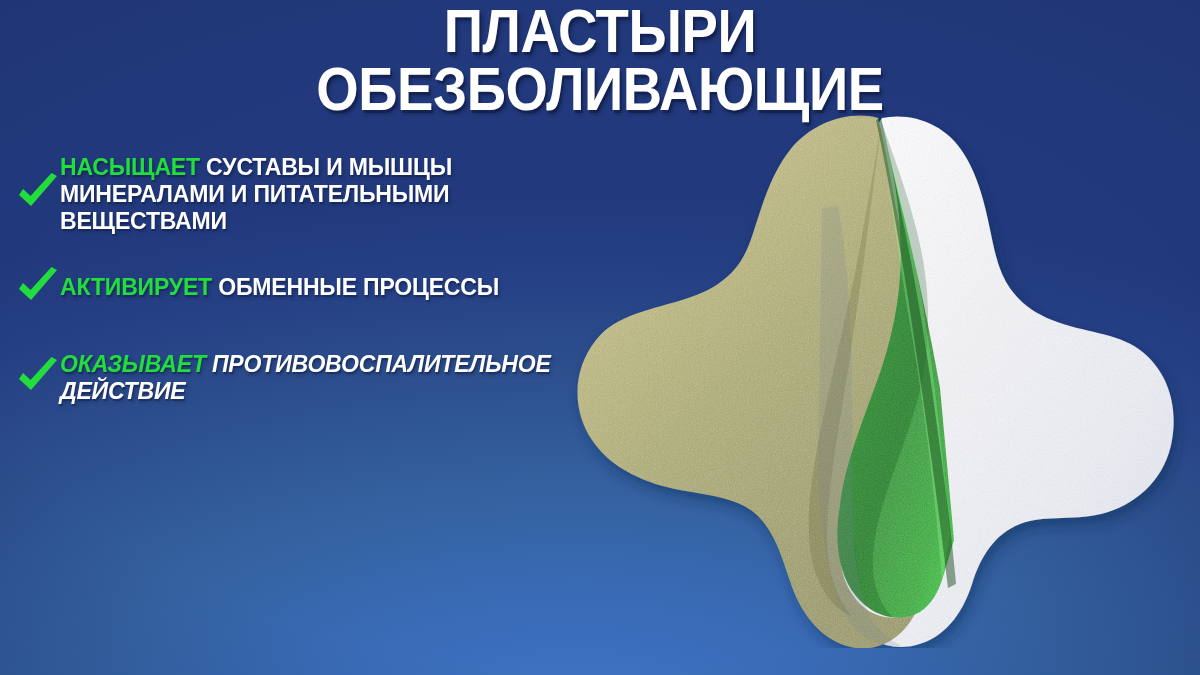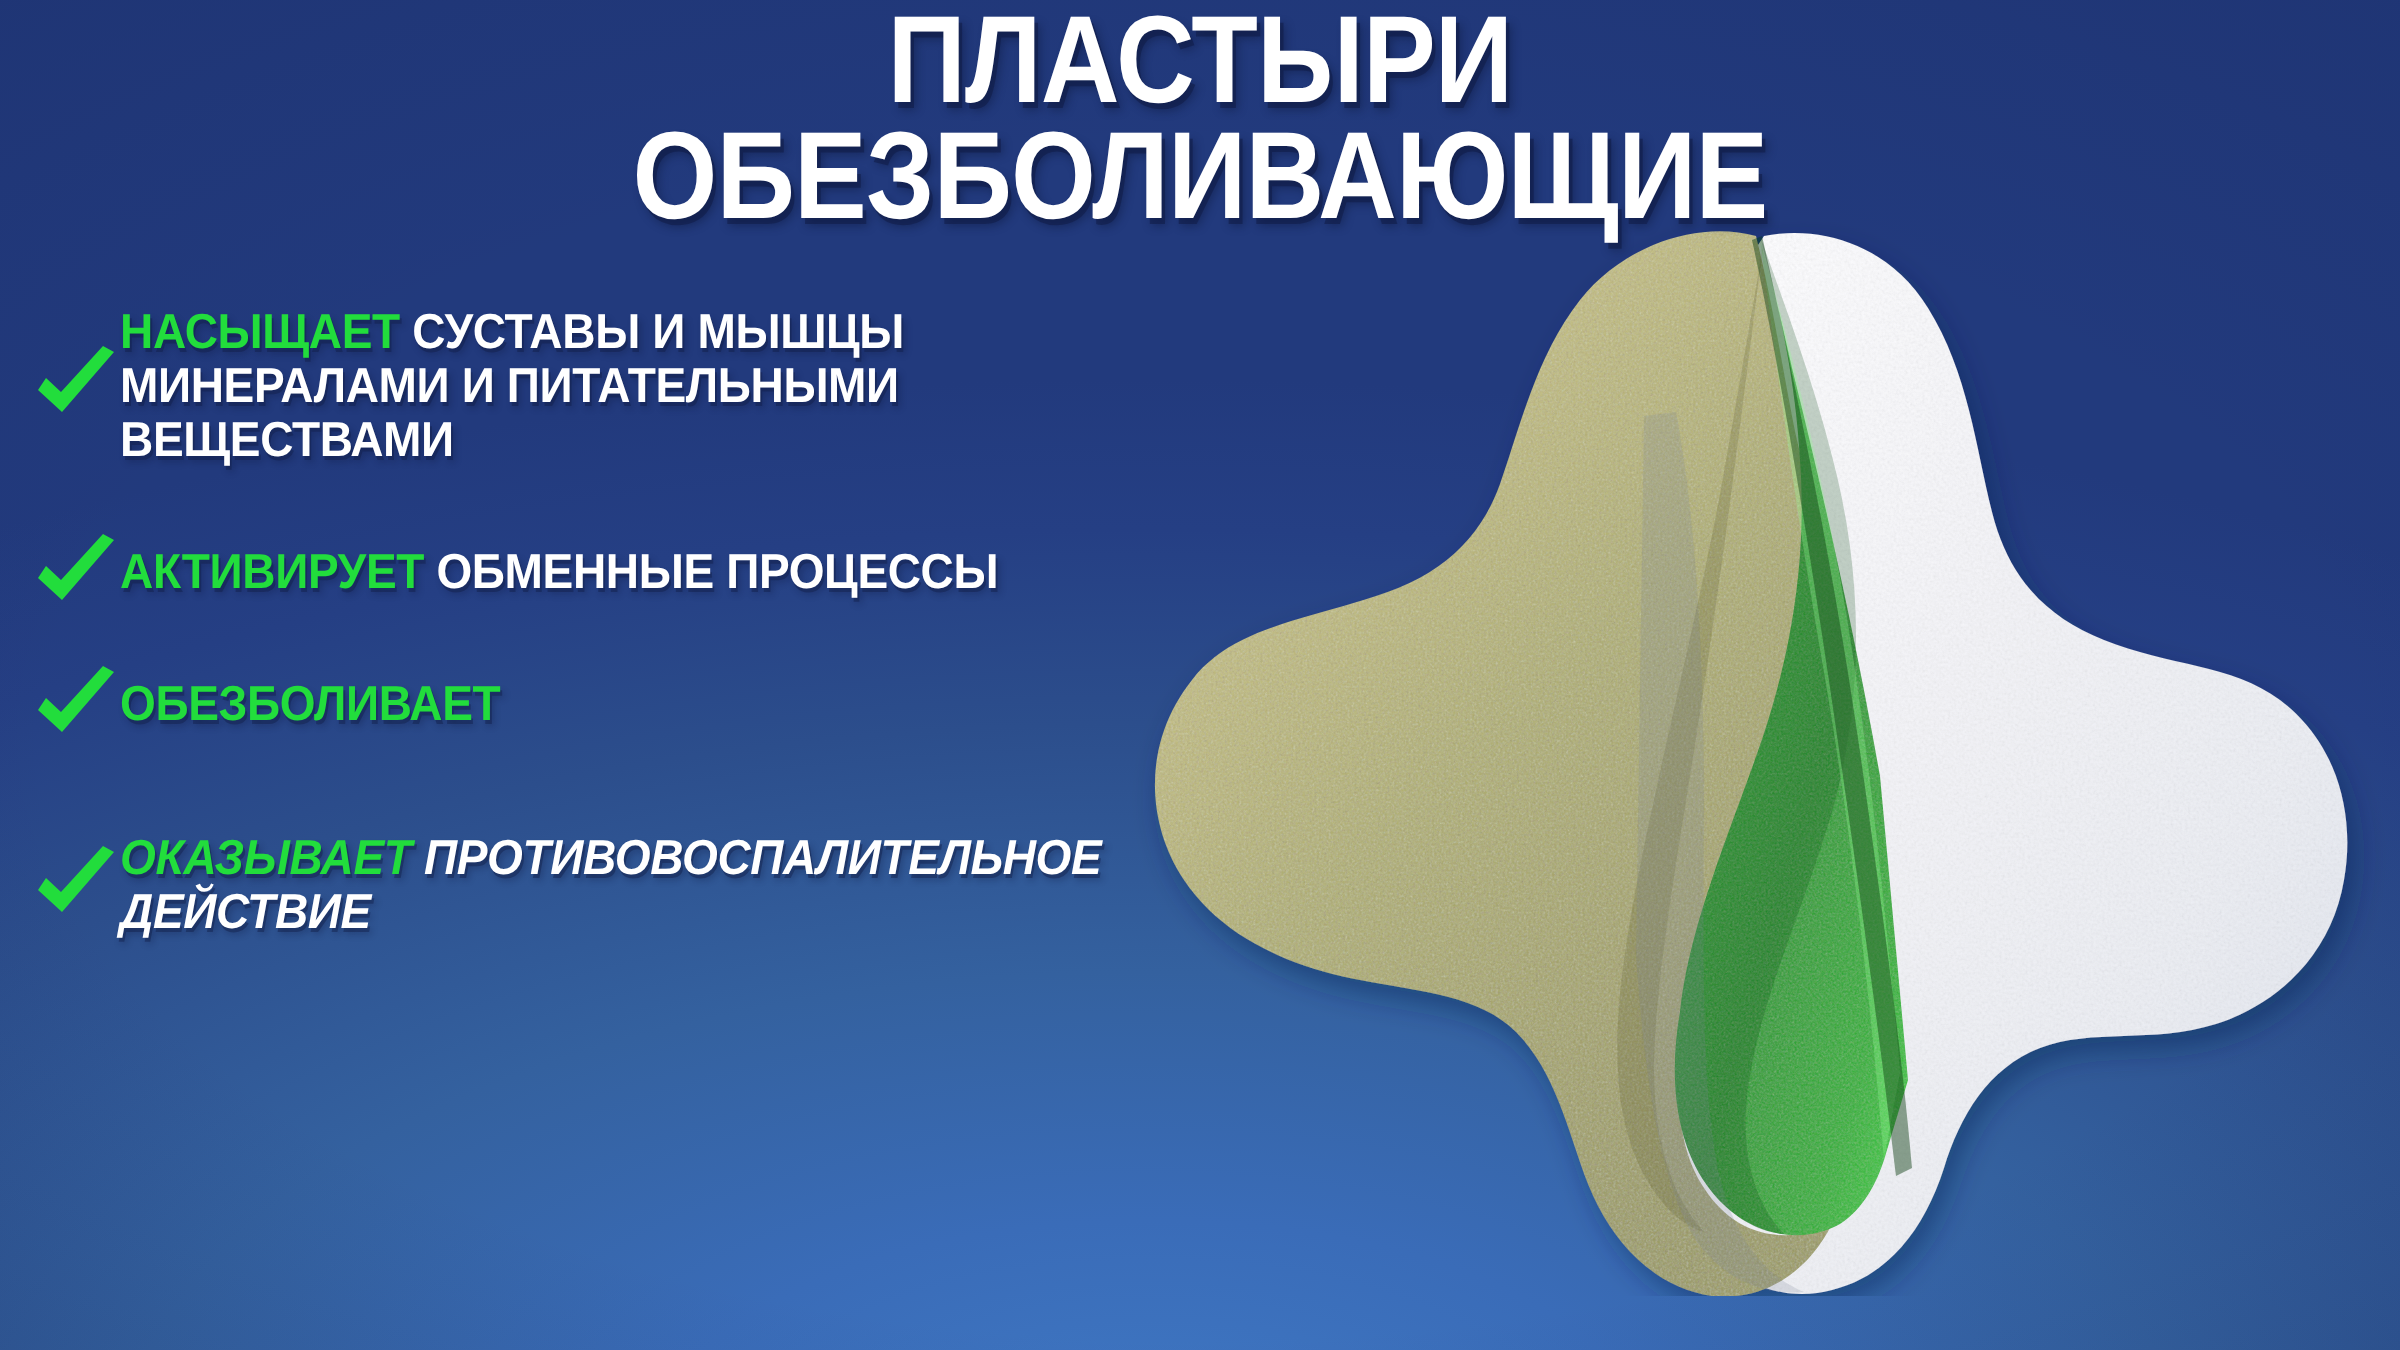--- a/index.html
+++ b/index.html
@@ -311,30 +311,20 @@
       <span class="check">
         <svg viewBox="0 0 44 42">
             <path d="M3 22 L15 33 L41 3 L35.5 0 L14.5 23 L7 16 Z" fill="#22dd3c"></path>
           </svg>
       </span>
       <span class="btext">
         <span class="hl">АКТИВИРУЕТ</span><span> ОБМЕННЫЕ ПРОЦЕССЫ</span>
       </span>
     </div>
 
-    <div class="bullet b4">
-      <span class="check">
-        <svg viewBox="0 0 44 42">
-            <path d="M3 22 L15 33 L41 3 L35.5 0 L14.5 23 L7 16 Z" fill="#22dd3c"></path>
-          </svg>
-      </span>
-      <span class="btext">
-        <span class="hl">ОБЕЗБОЛИВАЕТ</span><span></span>
-      </span>
-    </div>
 
     <div class="bullet b5">
       <span class="check">
         <svg viewBox="0 0 44 42">
             <path d="M3 22 L15 33 L41 3 L35.5 0 L14.5 23 L7 16 Z" fill="#22dd3c"></path>
           </svg>
       </span>
       <span class="btext">
         <span class="hl">ОКАЗЫВАЕТ</span><span> ПРОТИВОВОСПАЛИТЕЛЬНОЕ ДЕЙСТВИЕ</span>
       </span>

